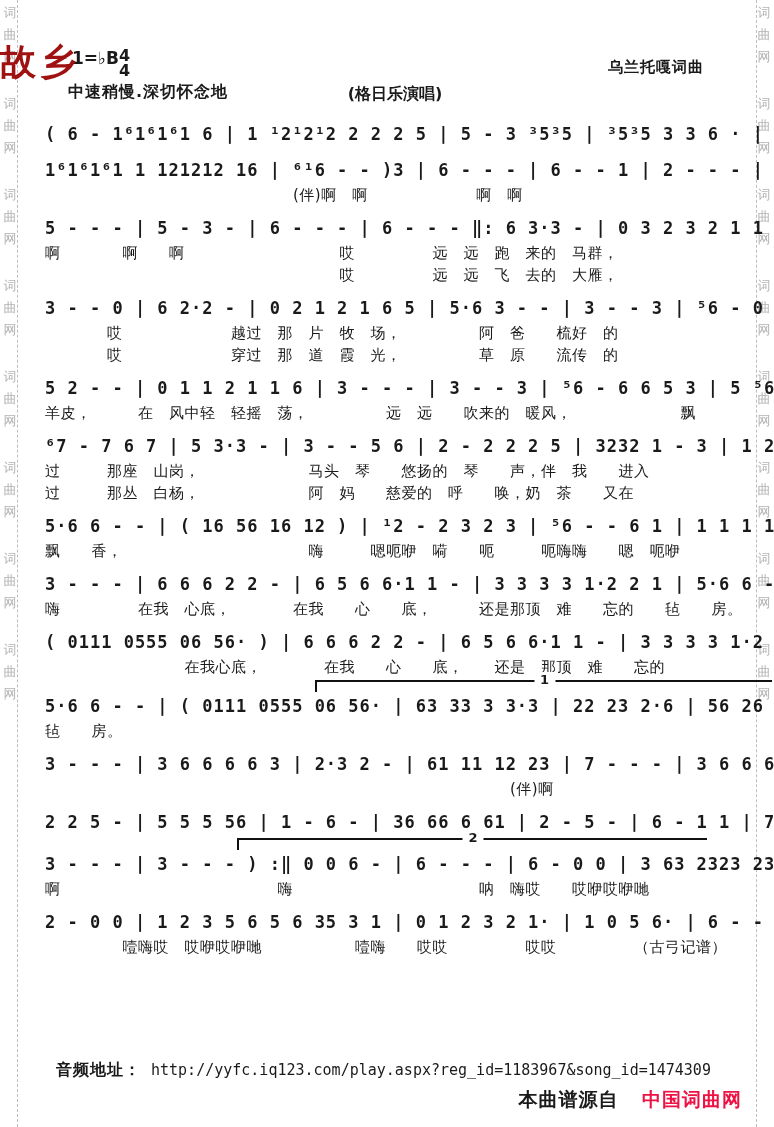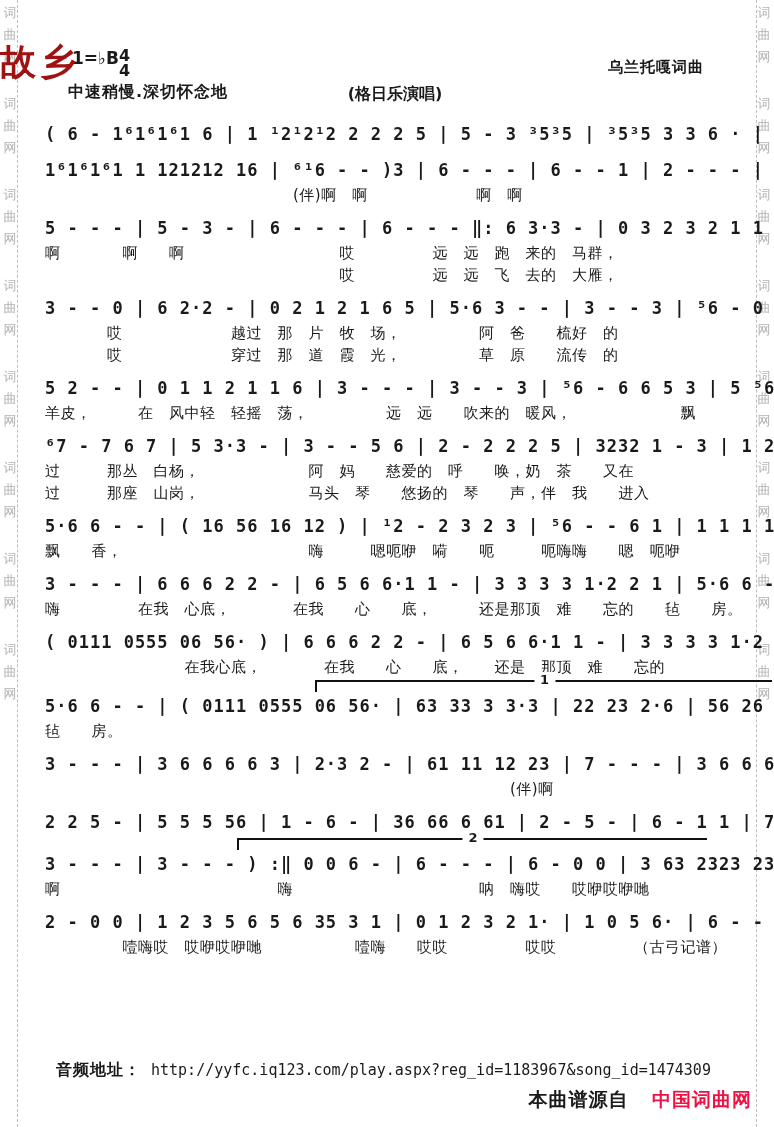--- a/index.html
+++ b/index.html
@@ -47,21 +47,21 @@
   .volta .volta-label{
     position:absolute;left:50%;top:-10px;transform:translateX(-50%);
     background:#fff;padding:0 6px;font-size:13px;font-weight:700;line-height:16px;
   }
 
   
   .footer{position:absolute;left:0;right:0;bottom:14px;}
   .audio-row{padding-left:56px;font-size:16px;display:flex;align-items:baseline;}
   .audio-label{font-weight:700;letter-spacing:1px;}
   .audio-url{font-family:"DejaVu Sans Mono","Liberation Mono",monospace;font-size:15px;margin-left:10px;}
-  .source-row{text-align:right;padding-right:22px;margin-top:6px;font-size:19px;font-weight:700;letter-spacing:1px;}
+  .source-row{text-align:right;padding-right:32px;margin-top:6px;font-size:19px;font-weight:700;letter-spacing:1px;}
   .source-name{color:#ee1144;margin-left:16px;}
 </style>
 </head>
 <body>
 
 <div class="page">
 
   <div class="edge-col left">
       <div class="wm-group">
         <div class="wm-char">词</div>
@@ -180,22 +180,22 @@
         <div class="notes">3 - - 0 | 6 2·2 - | 0 2 1 2 1 6 5 | 5·6 3 - - | 3 - - 3 | ⁵6 - 0 6 6·5 |</div>
         <div class="lyric">　　　　哎　　　　　　　越过　那　片　牧　场，　　　　　阿　爸　　梳好　的</div>
         <div class="lyric">　　　　哎　　　　　　　穿过　那　道　霞　光，　　　　　草　原　　流传　的</div>
       </div>
       <div class="music-line">
         <div class="notes">5 2 - - | 0 1 1 2 1 1 6 | 3 - - - | 3 - - 3 | ⁵6 - 6 6 5 3 | 5 ⁵6·6 - | 6 - - 3 |</div>
         <div class="lyric">羊皮，　　　在　风中轻　轻摇　荡，　　　　　远　远　　吹来的　暖风，　　　　　　　飘</div>
       </div>
       <div class="music-line">
         <div class="notes">⁶7 - 7 6 7 | 5 3·3 - | 3 - - 5 6 | 2 - 2 2 2 5 | 3232 1 - 3 | 1 2·03 21 |</div>
+        <div class="lyric">过　　　那座　山岗，　　　　　　　马头　琴　　悠扬的　琴　　声，伴　我　　进入</div>
         <div class="lyric">过　　　那丛　白杨，　　　　　　　阿　妈　　慈爱的　呼　　唤，奶　茶　　又在</div>
-        <div class="lyric">过　　　那座　山岗，　　　　　　　马头　琴　　悠扬的　琴　　声，伴　我　　进入</div>
       </div>
       <div class="music-line">
         <div class="notes">5·6 6 - - | ( 16 56 16 12 ) | ¹2 - 2 3 2 3 | ⁵6 - - 6 1 | 1 1 1 1·2 1 2 |</div>
         <div class="lyric">飘　　香，　　　　　　　　　　　　嗨　　　嗯呃咿　嗬　　呃　　　呃嗨嗨　　嗯　呃咿</div>
       </div>
       <div class="music-line">
         <div class="notes">3 - - - | 6 6 6 2 2 - | 6 5 6 6·1 1 - | 3 3 3 3 1·2 2 1 | 5·6 6 - - |</div>
         <div class="lyric">嗨　　　　　在我　心底，　　　　在我　　心　　底，　　　还是那顶　难　　忘的　　毡　　房。</div>
       </div>
       <div class="music-line">

